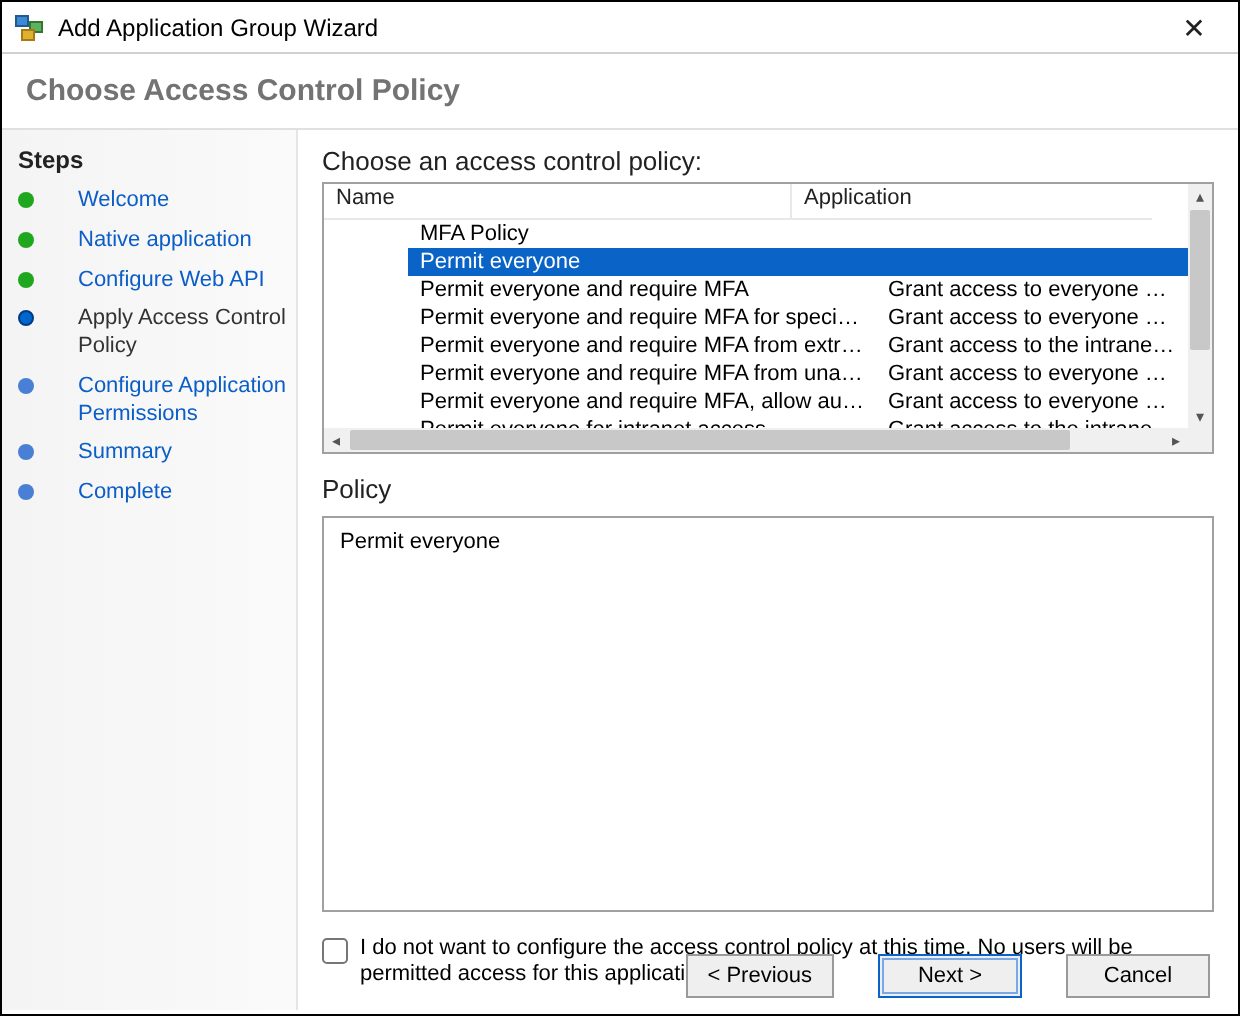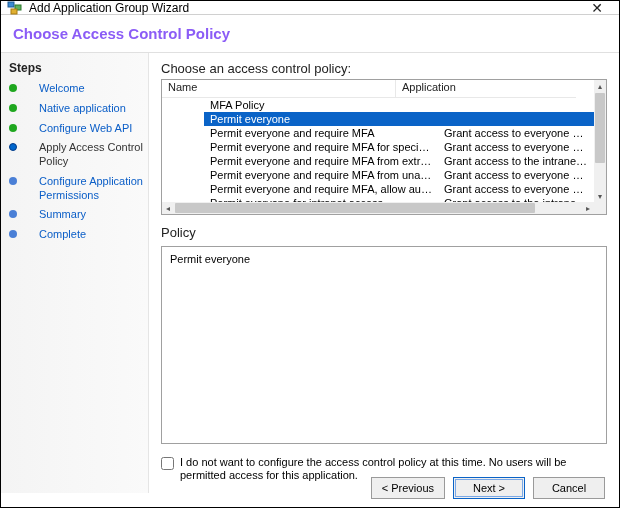--- a/index.html
+++ b/index.html
@@ -10,42 +10,42 @@
     background: #fff;
     color: #000;
     width: 620px;
     height: 508px;
     overflow: hidden;
     border: 1px solid #000;
   }
   .titlebar {
     display: flex;
     align-items: center;
-    height: 14px;
+    height: 26px;
     padding: 0 6px 0 6px;
     border-bottom: 1px solid #d0d0d0;
   }
   .titlebar .app-icon {
     width: 16px; height: 16px;
     margin-right: 6px;
     display: inline-flex;
     align-items: center; justify-content: center;
   }
   .titlebar .title { flex: 1; font-size: 12px; }
   .titlebar .close {
     width: 32px; height: 24px;
     display: flex; align-items: center; justify-content: center;
     font-size: 14px;
     color: #222;
     cursor: default;
   }
   .heading {
     font-size: 15px;
     font-weight: 600;
-    color: #8b5cf6;
+    color: #737373;
     padding: 10px 12px 10px 12px;
   }
   .divider { height: 1px; background: #e0e0e0; }
   .content {
     display: flex;
     height: calc(100% - 26px - 40px);
   }
   .sidebar {
     width: 148px;
     border-right: 1px solid #e5e5e5;
@@ -146,21 +146,21 @@
     padding: 4px 0 10px 0;
     font-size: 11px;
     line-height: 1.25;
   }
   .opt-row input { margin: 1px 0 0 0; }
   .footer {
     position: absolute;
     bottom: 8px;
     right: 14px;
     display: flex;
-    gap: 8px;
+    gap: 22px;
   }
   .btn {
     min-width: 72px;
     height: 22px;
     border: 1px solid #9a9a9a;
     background: #efefef;
     font-size: 11px;
     font-family: inherit;
     cursor: default;
     padding: 0 10px;

